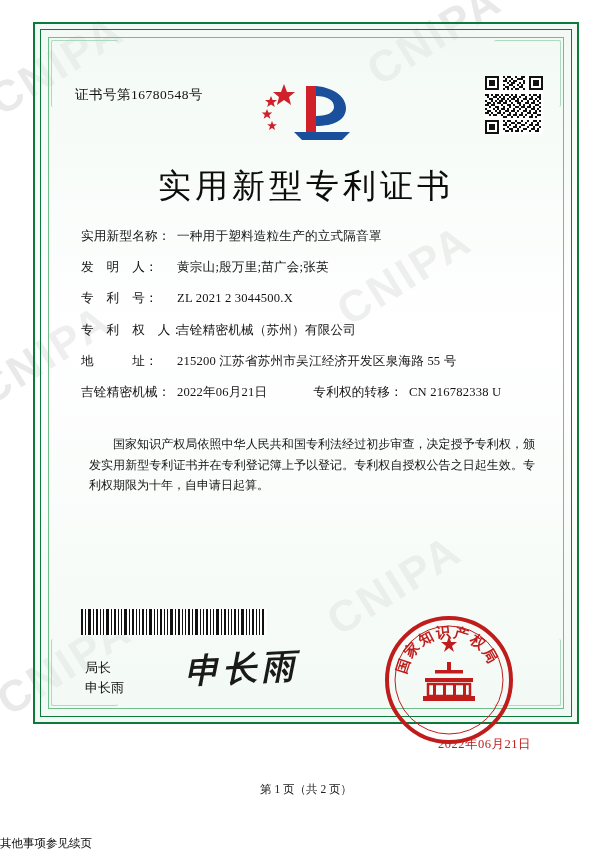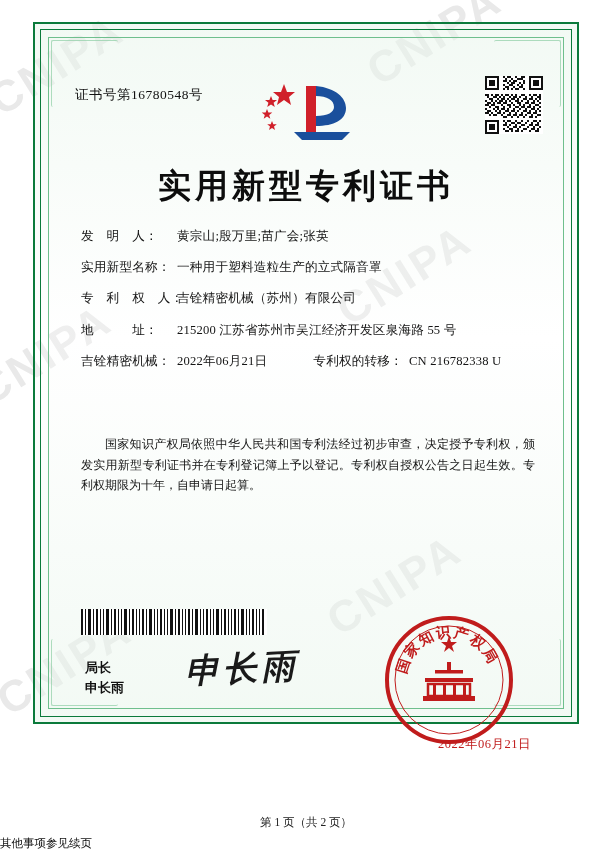--- a/index.html
+++ b/index.html
@@ -78,21 +78,21 @@
   .logo{
     position:absolute;left:50%;top:58px;transform:translateX(-50%);
     width:104px;height:62px;
   }
 
   .title{
     position:absolute;left:0;right:0;top:140px;
     text-align:center;
     font-size:33px;
     letter-spacing:4px;
-    font-weight:bold;
+    font-weight:normal;
     color:#0d0d0d;
     font-family:"DejaVu Sans", sans-serif;
   }
 
   
   .fields{
     position:absolute;left:46px;top:205px;right:42px;
     font-size:12.6px;
     color:#141414;
     line-height:1.25;
@@ -108,32 +108,32 @@
   .gap{display:inline-block;width:46px;}
 
   
   .paras{
     position:absolute;left:46px;right:42px;top:410px;
     font-size:12px;
     line-height:1.72;
     color:#141414;
     text-align:justify;
   }
-  .paras p{margin:0 0 2px 0;text-indent:24px;}
+  .paras p{margin:0 0 2px 8px;text-indent:24px;}
 
   
   .barcode{
     position:absolute;left:46px;top:585px;
     width:186px;height:26px;
   }
 
   
   .sig-label{
     position:absolute;left:50px;top:634px;
-    font-size:13px;line-height:1.55;color:#111;font-weight:bold;
+    font-size:13px;line-height:1.55;color:#111;
   }
   .sig-script{
     position:absolute;left:150px;top:622px;
     font-size:34px;
     font-family:"DejaVu Serif", serif;
     font-style:italic;
     font-weight:bold;
     color:#1a1a1a;
     letter-spacing:4px;
     transform:rotate(-3deg);
@@ -145,21 +145,21 @@
     width:132px;height:132px;
   }
   .seal-date{
     position:absolute;right:46px;top:712px;
     font-size:12.5px;color:#c01c1c;
     letter-spacing:.5px;
   }
 
   
   .page-num{
-    position:absolute;left:0;right:0;top:791px;
+    position:absolute;left:0;right:0;top:758px;
     text-align:center;font-size:11.5px;color:#222;
   }
   .footnote{
     position:absolute;left:0;right:0;top:836px;
     text-align:left;font-size:11.5px;color:#111;
   }
 </style>
 </head>
 <body>
 
@@ -384,26 +384,30 @@
       <path d="M52 4 L62 4 L62 58 L52 58 Z" fill="#d0202a"></path>
       <path d="M62 4 C82 6 92 16 92 26 C92 38 80 44 62 44 L62 34 C74 34 80 30 80 25 C80 18 73 14 62 14 Z" fill="#1a4f9c"></path>
       <path d="M40 50 L96 50 L88 58 L48 58 Z" fill="#1a4f9c"></path>
     </svg>
   </div>
 
   <div class="title">实用新型专利证书</div>
 
   <div class="fields">
     <div class="row">
+      <div class="lbl">实用新型名称：</div>
+      <div class="val">一种用于塑料造粒生产的立式隔音罩</div>
+    </div>
+    <div class="row">
       <div class="lbl">发　明　人：</div>
       <div class="val">黄宗山;殷万里;苗广会;张英</div>
     </div>
     <div class="row">
-      <div class="lbl">实用新型名称：</div>
-      <div class="val">一种用于塑料造粒生产的立式隔音罩</div>
+      <div class="lbl">专　利　号：</div>
+      <div class="val">ZL 2021 2 3044500.X</div>
     </div>
     <div class="row">
       <div class="lbl">专　利　权　人：</div>
       <div class="val">吉铨精密机械（苏州）有限公司</div>
     </div>
     <div class="row">
       <div class="lbl">地　　　址：</div>
       <div class="val">215200 江苏省苏州市吴江经济开发区泉海路 55 号</div>
     </div>
     <div class="row two">

